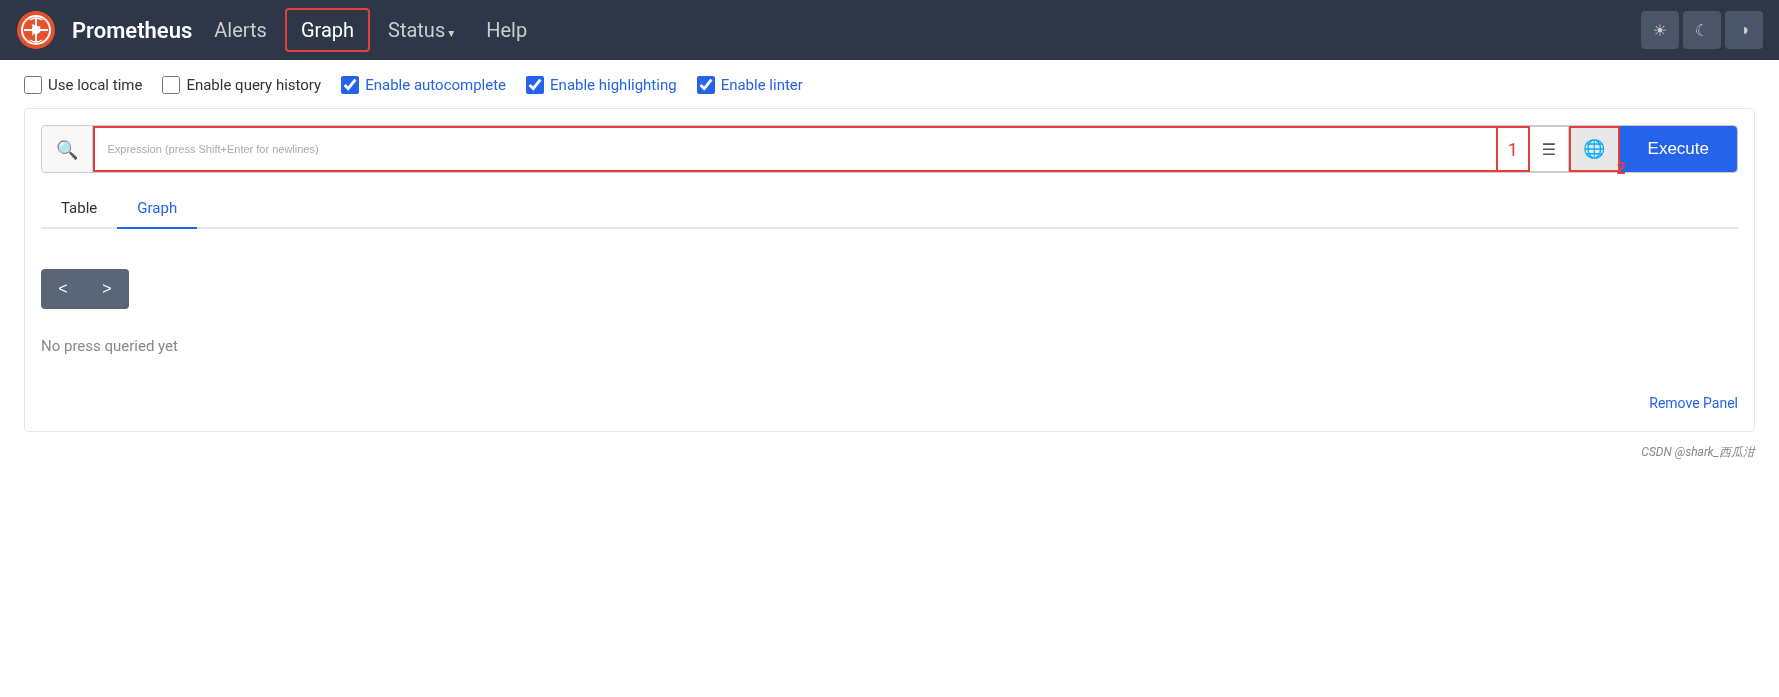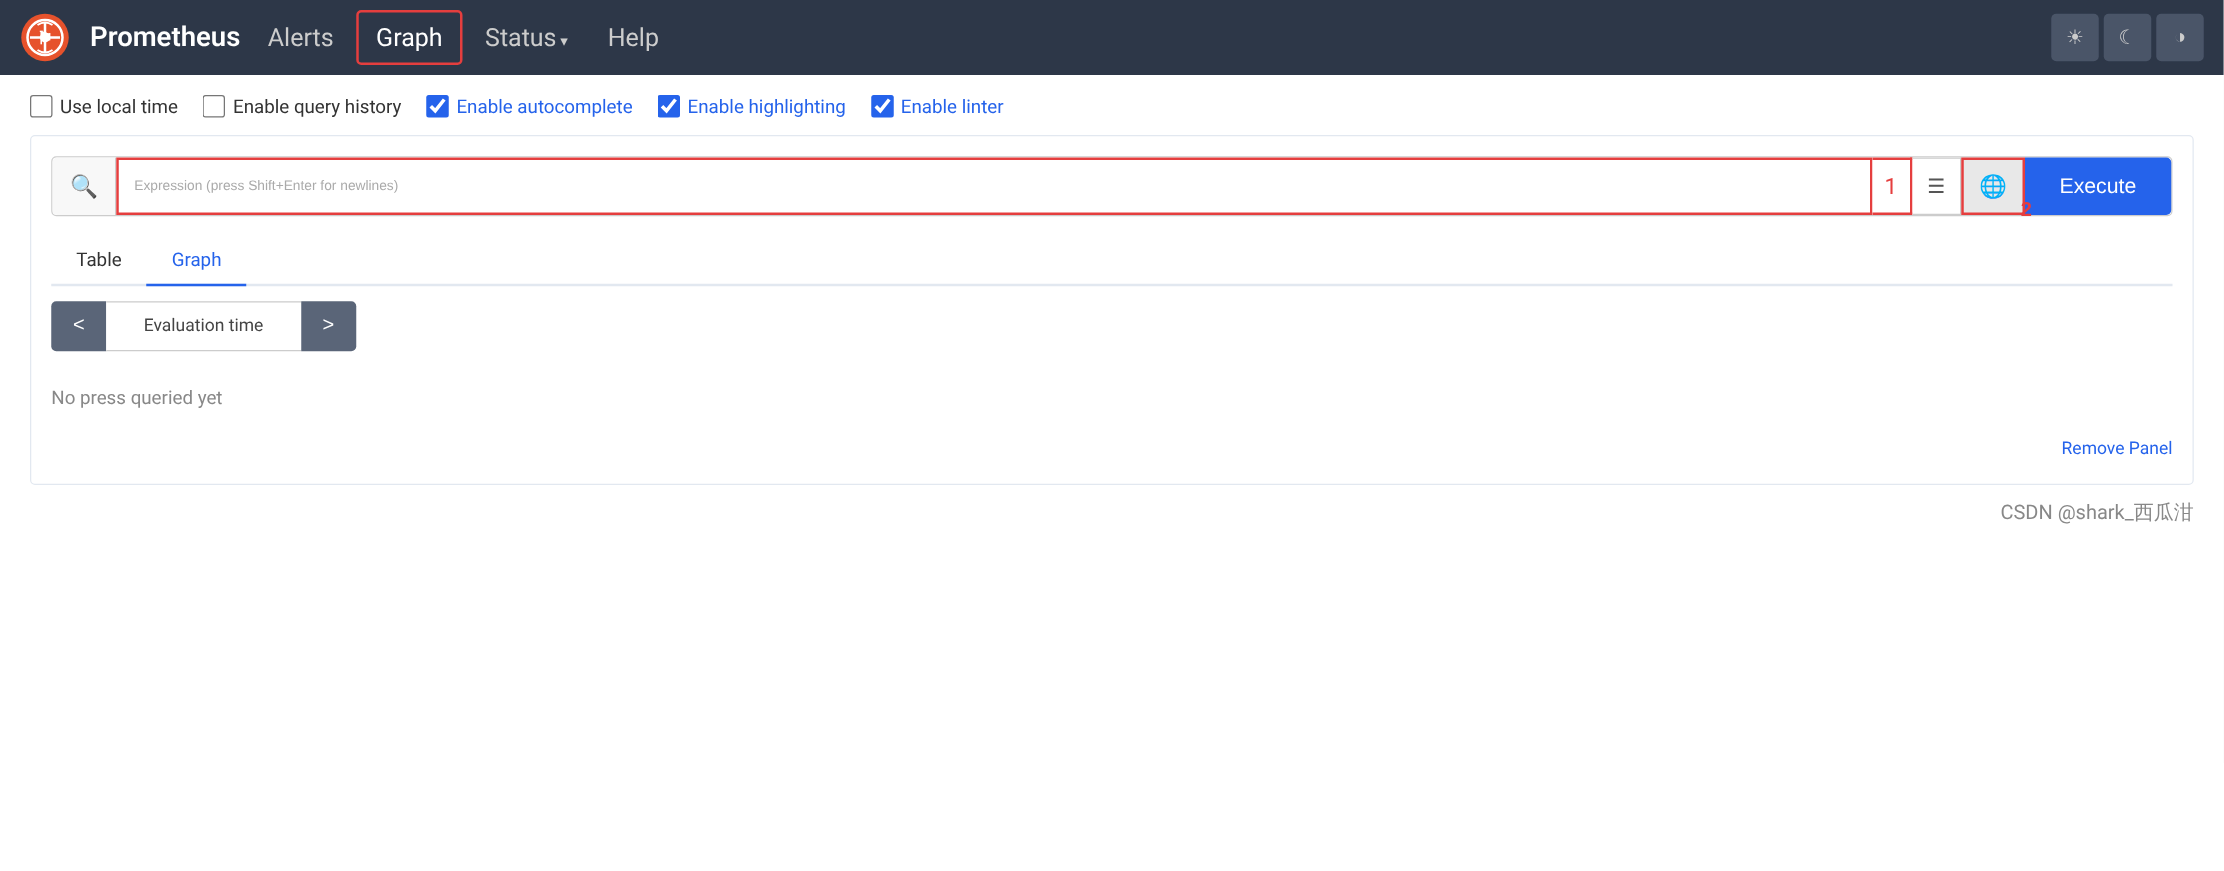--- a/index.html
+++ b/index.html
@@ -188,21 +188,21 @@
       font-size: 17px;
       font-weight: 500;
       cursor: pointer;
       border-radius: 0 4px 4px 0;
     }
 
     
     .tabs {
       display: flex;
       border-bottom: 2px solid #e2e8f0;
-      margin-bottom: 4px;
+      margin-bottom: 32px;
     }
     .tab {
       padding: 10px 20px;
       font-size: 15px;
       cursor: pointer;
       color: #555;
       border-bottom: 2px solid transparent;
       margin-bottom: -2px;
     }
     .tab.active {
@@ -273,22 +273,23 @@
       border-radius: 4px;
       padding: 16px;
       background: #fff;
       margin-bottom: 8px;
     }
 
     
     .watermark {
       text-align: right;
       padding: 4px 0;
-      font-size: 16px;
+      font-size: 12px;
       color: #888;
+      font-style: italic;
     }
   </style>
 </head>
 <body>
 
 <nav class="navbar">
 
   <svg class="navbar-logo" viewBox="0 0 40 40" xmlns="http://www.w3.org/2000/svg">
     <circle cx="20" cy="20" r="19" fill="#e6522c"></circle>
     <circle cx="20" cy="20" r="14" fill="none" stroke="#fff" stroke-width="2"></circle>
@@ -361,25 +362,24 @@
     </div>
 
     <div class="tabs">
       <div class="tab">Table</div>
       <div class="tab active">Graph</div>
     </div>
 
     <div class="table-content">
       <div class="eval-time-row">
         <button class="eval-nav-btn">&lt;</button>
-        <div class="eval-time-label">Evaluation time</div>
         <button class="eval-nav-btn">&gt;</button>
       </div>
       <div class="no-data">No press queried yet</div>
     </div>
 
-    <div style="text-align:right; margin-top: 4px;">
+    <div style="text-align:right; margin-top: 20px;">
       <a class="remove-panel">Remove Panel</a>
     </div>
   </div>
 
   <div class="watermark">CSDN @shark_西瓜泔</div>
 </div>
 
 </body></html>

